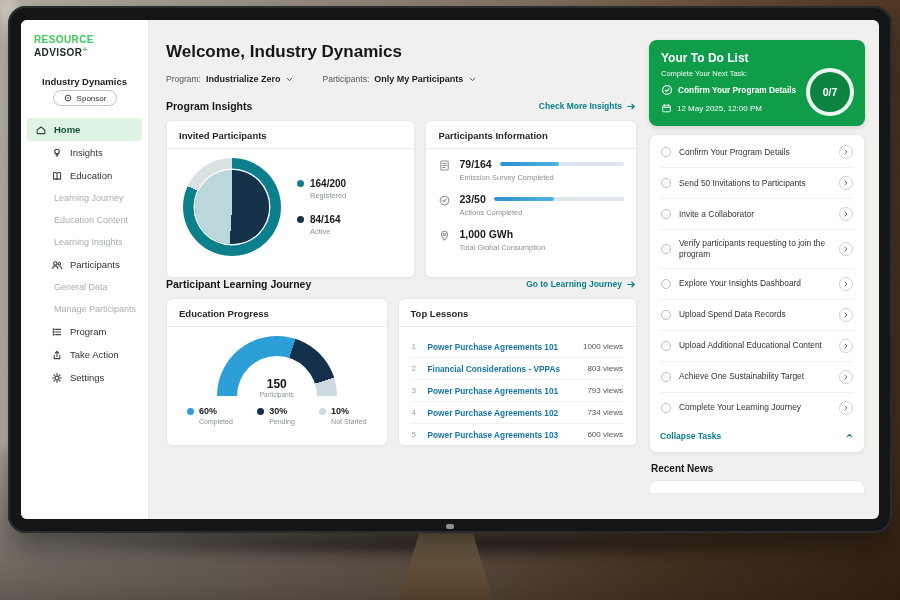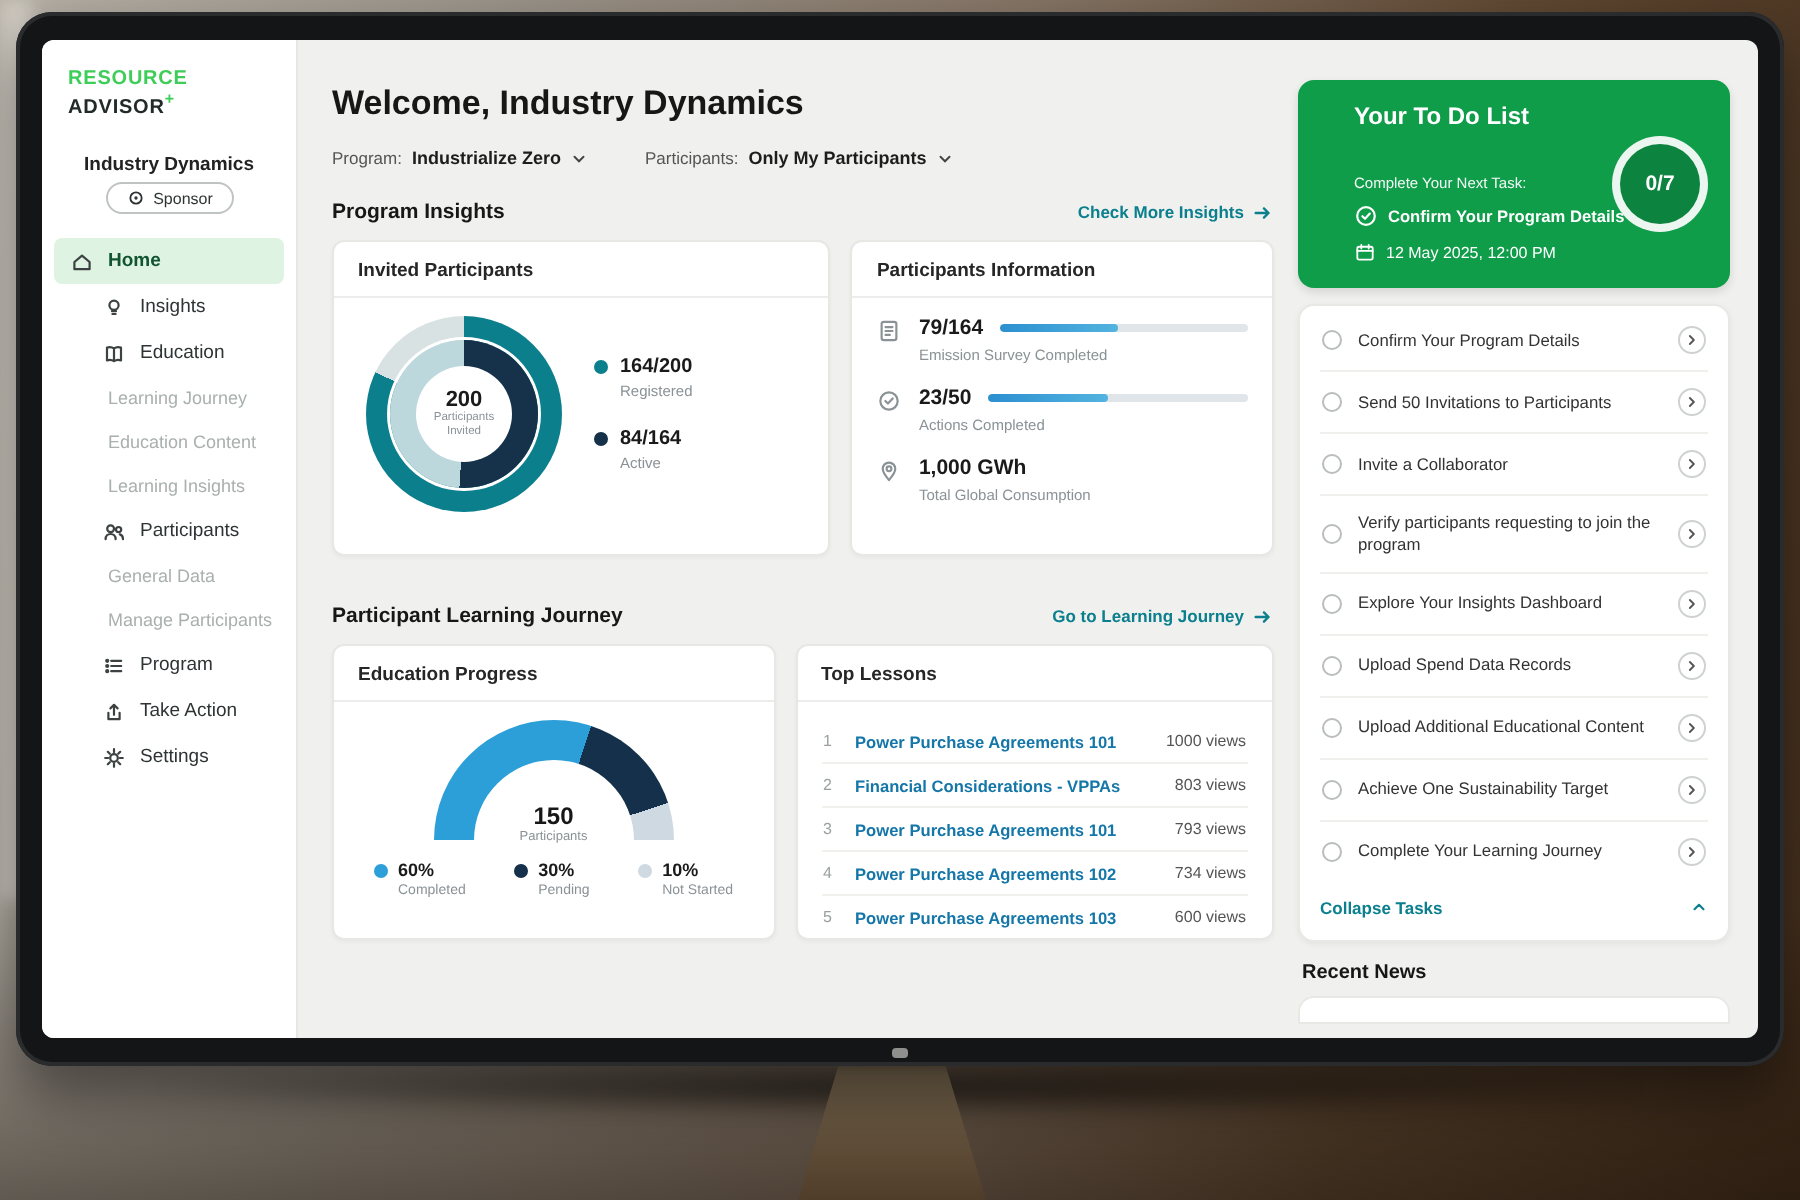--- a/index.html
+++ b/index.html
@@ -35,21 +35,21 @@
 
   
   .main{position:absolute;left:128px;top:0;width:500px;height:100%;padding:22px 12px 0 17px}
   .welcome{font-size:17px;font-weight:bold;color:#171717}
   .filters{display:flex;gap:28px;margin-top:12px;align-items:center}
   .filter{display:flex;align-items:center;gap:5px;cursor:pointer}
   .filter .lab{font-size:8.5px;color:#555}
   .filter .val{font-size:9px;font-weight:bold;color:#1d1d1d}
   .filter svg{color:#444}
   .section-row{display:flex;justify-content:space-between;align-items:center;margin-top:16px}
-  .section-row.second{margin-top:24px}
+  .section-row.second{margin-top:0}
   .section-title{font-size:10.5px;font-weight:bold;color:#171717}
   .tlink{display:flex;align-items:center;gap:4px;font-size:8.5px;font-weight:bold;color:#0b7f8e;cursor:pointer}
   .tlink svg{color:#0b7f8e}
   .cards{display:flex;gap:10px;margin-top:8px}
   .card{background:#fff;border:1px solid #e7e7e4;border-radius:6px;padding:9px 12px 10px;box-shadow:0 1px 2px rgba(0,0,0,.04)}
   .card-title{font-size:9.5px;font-weight:bold;color:#262626}
   .card-hr{height:1px;background:#ececea;margin:7px -12px 9px}
   .card-invited{width:250px;height:158px}
   .card-info{width:212px;height:158px}
   .card-edu{width:222px;height:148px}
@@ -96,23 +96,23 @@
 
   
   .lesson-row{display:flex;align-items:center;gap:8px;padding:5.5px 1px;border-bottom:1px solid #f0f0ed;cursor:pointer}
   .lesson-row:last-child{border-bottom:none}
   .lesson-row .rk{font-size:8px;color:#9aa0a0;width:8px}
   .lesson-row .tt{flex:1;font-size:8.3px;font-weight:bold;color:#1576a8}
   .lesson-row .vw{font-size:8px;color:#555}
 
   
   .rightpanel{position:absolute;left:628px;top:20px;width:216px}
-  .todo-card{position:relative;background:#0f9d4a;border-radius:8px;padding:11px 28px 12px;color:#fff;box-shadow:0 2px 5px rgba(0,0,0,.12)}
+  .todo-card{position:relative;background:#0f9d4a;border-radius:8px;padding:11px 12px 12px;color:#fff;box-shadow:0 2px 5px rgba(0,0,0,.12)}
   .todo-title{font-size:12px;font-weight:bold}
-  .todo-sub{font-size:7.5px;margin-top:22px;opacity:.95}
+  .todo-sub{font-size:7.5px;margin-top:4px;opacity:.95}
   .todo-task{display:flex;align-items:center;gap:5px;margin-top:6px;width:146px}
   .todo-task svg{flex:0 0 auto}
   .todo-task .t{font-size:8.3px;font-weight:bold}
   .todo-date{display:flex;align-items:center;gap:5px;margin-top:7px}
   .todo-date .t{font-size:8px}
   .todo-ring{position:absolute;right:11px;top:28px;width:48px;height:48px;border-radius:50%;
     border:4px solid rgba(255,255,255,.92);background:rgba(0,0,0,.16);
     display:flex;align-items:center;justify-content:center;font-size:10.5px;font-weight:bold}
   .tasks-card{margin-top:8px;background:#fff;border:1px solid #e8e8e5;border-radius:8px;padding:2px 10px;box-shadow:0 1px 3px rgba(0,0,0,.06)}
   .task-row{display:flex;align-items:center;gap:8px;padding:8px 1px;border-bottom:1px solid #efefec;cursor:pointer}
@@ -250,24 +250,20 @@
 
         <div class="cards">
 
           <div class="card card-invited">
             <div class="card-title">Invited Participants</div>
             <div class="card-hr"></div>
             <div class="invited-body">
               <div class="donut">
                 <div class="ring ring-outer" style="background: conic-gradient(rgb(12, 127, 141) 0deg, rgb(12, 127, 141) 82%, rgb(217, 226, 227) 82%, rgb(217, 226, 227) 100%);"></div>
                 <div class="ring ring-inner" style="background: conic-gradient(rgb(22, 50, 74) 0deg, rgb(22, 50, 74) 51%, rgb(188, 216, 220) 51%, rgb(188, 216, 220) 100%);"></div>
-                <div class="donut-hole">
-                  <div class="v">200</div>
-                  <div class="l">Participants Invited</div>
-                </div>
               </div>
               <div class="legend-col">
                 <div class="legend-item">
                   <div class="dot" style="background: rgb(12, 127, 141);"></div>
                   <div>
                     <div class="v">164/200</div>
                     <div class="l">Registered</div>
                   </div>
                 </div>
                 <div class="legend-item">

